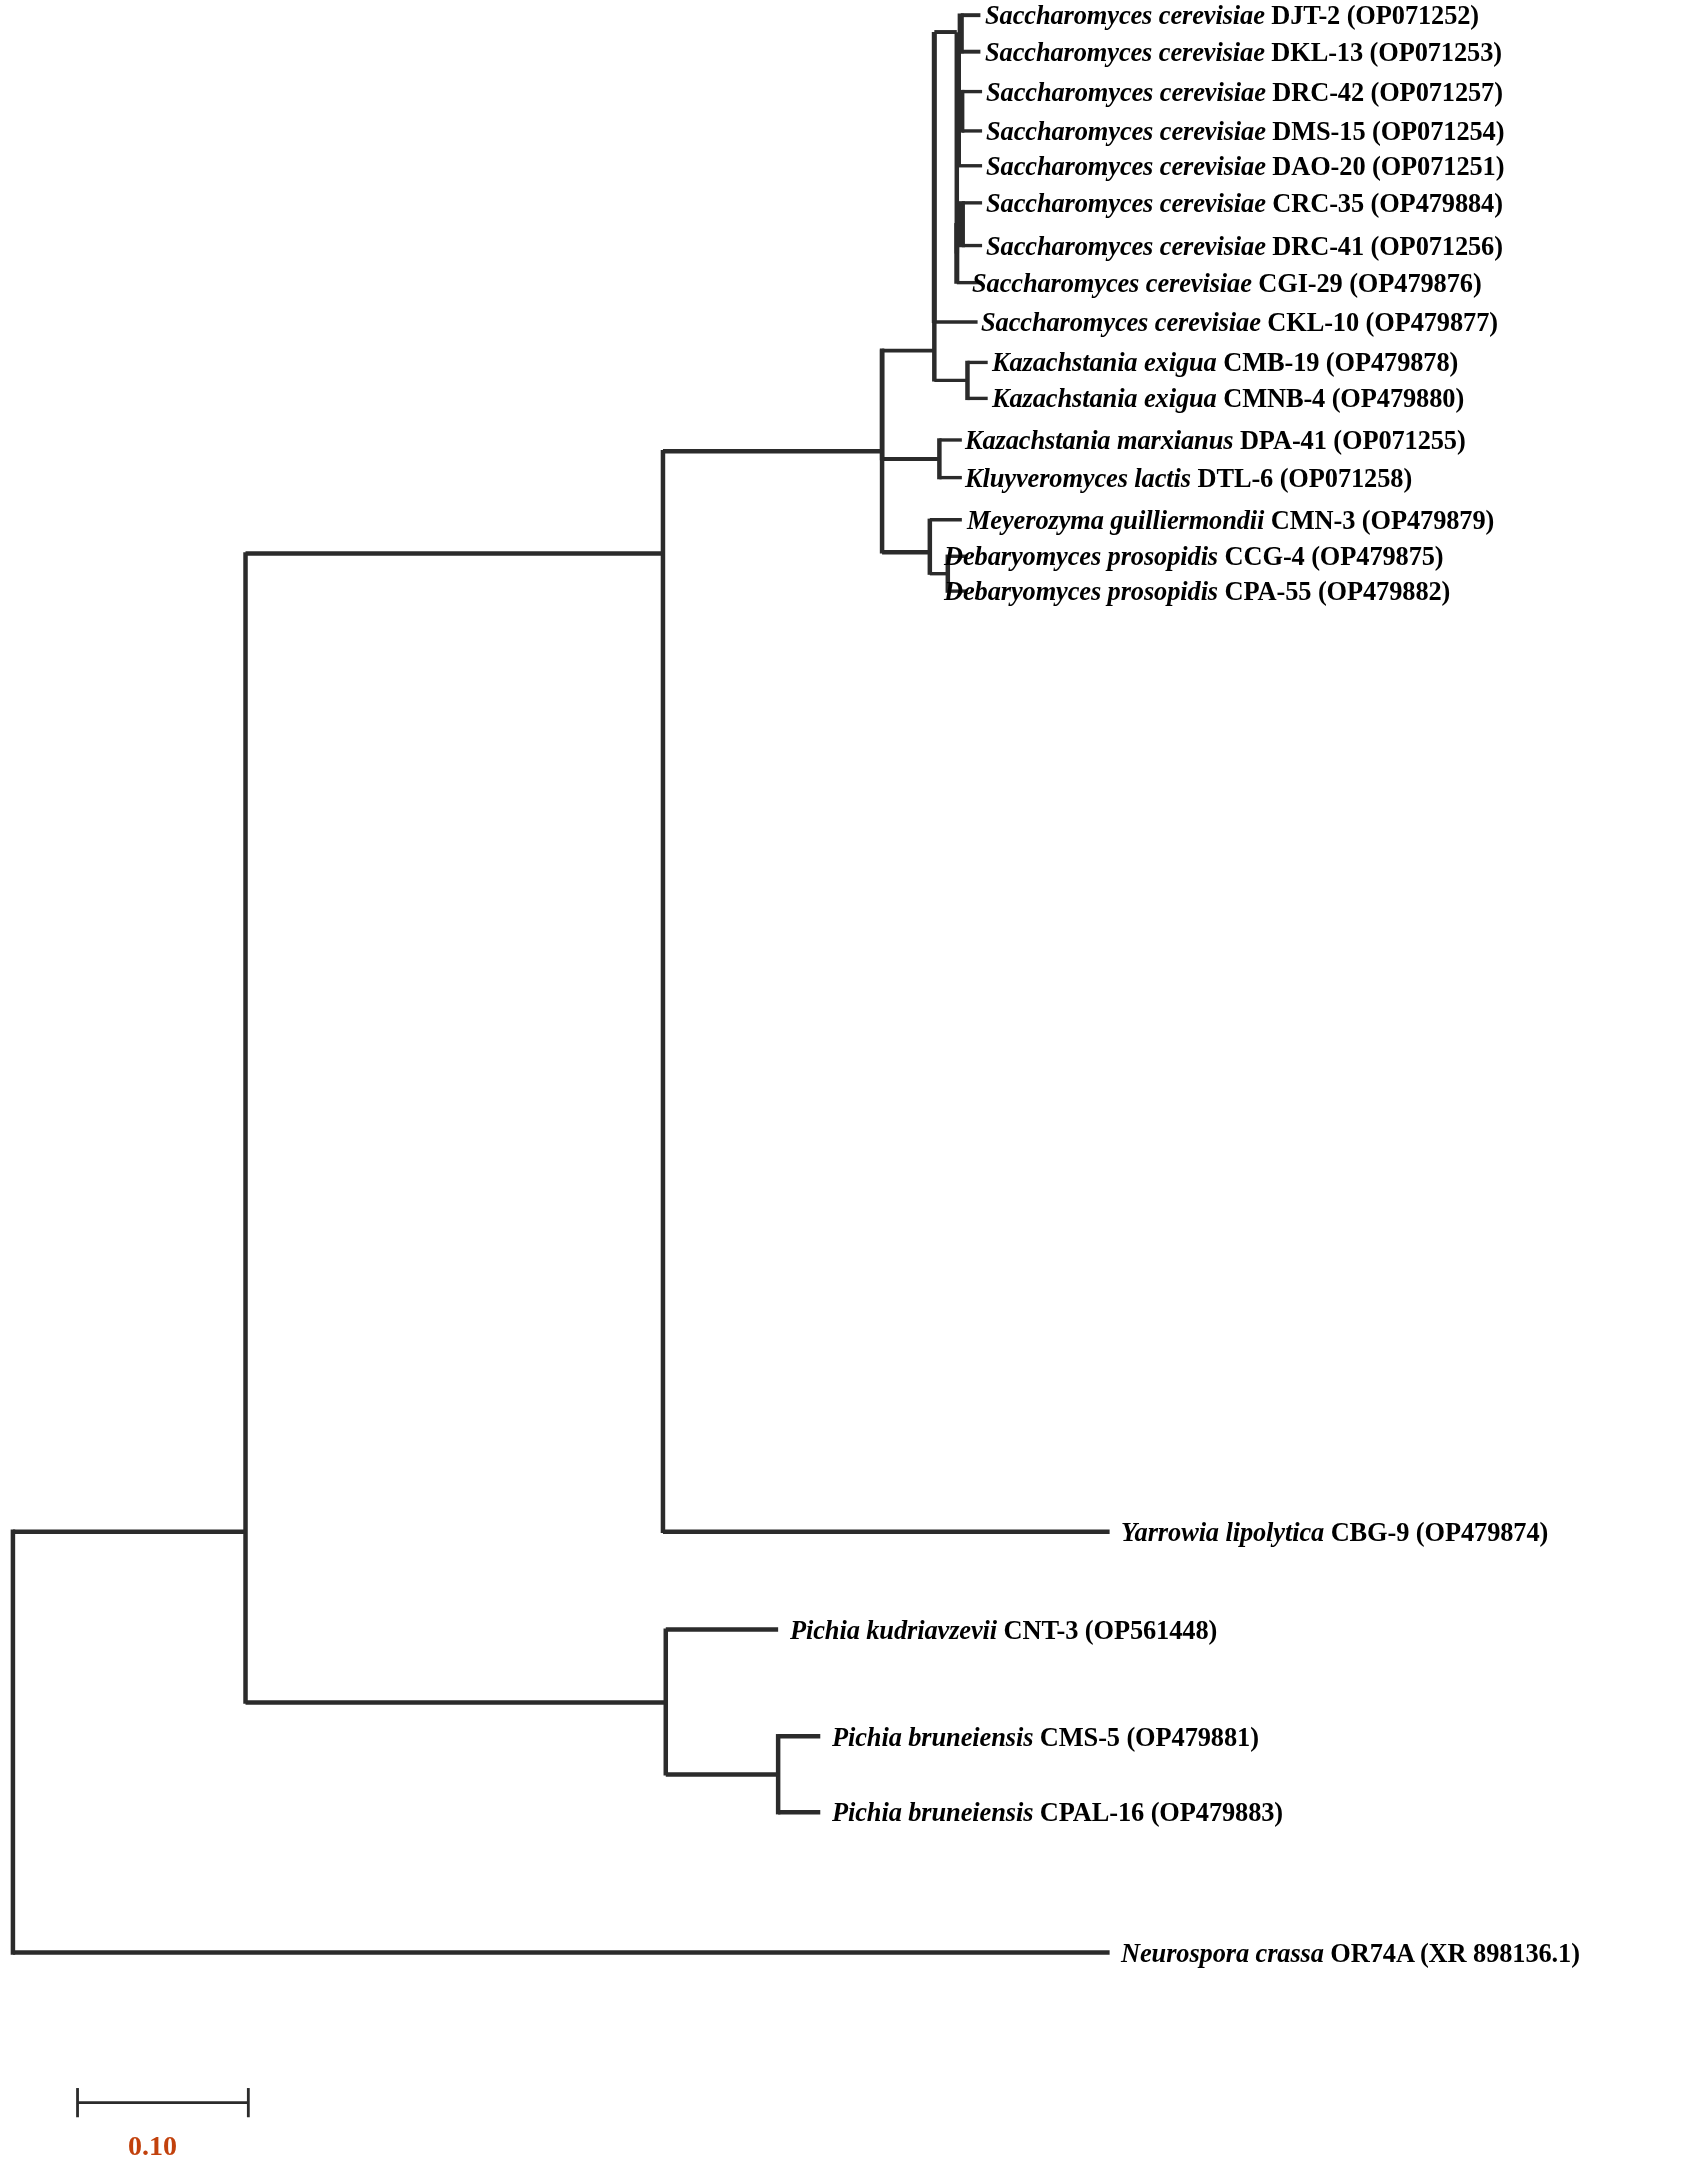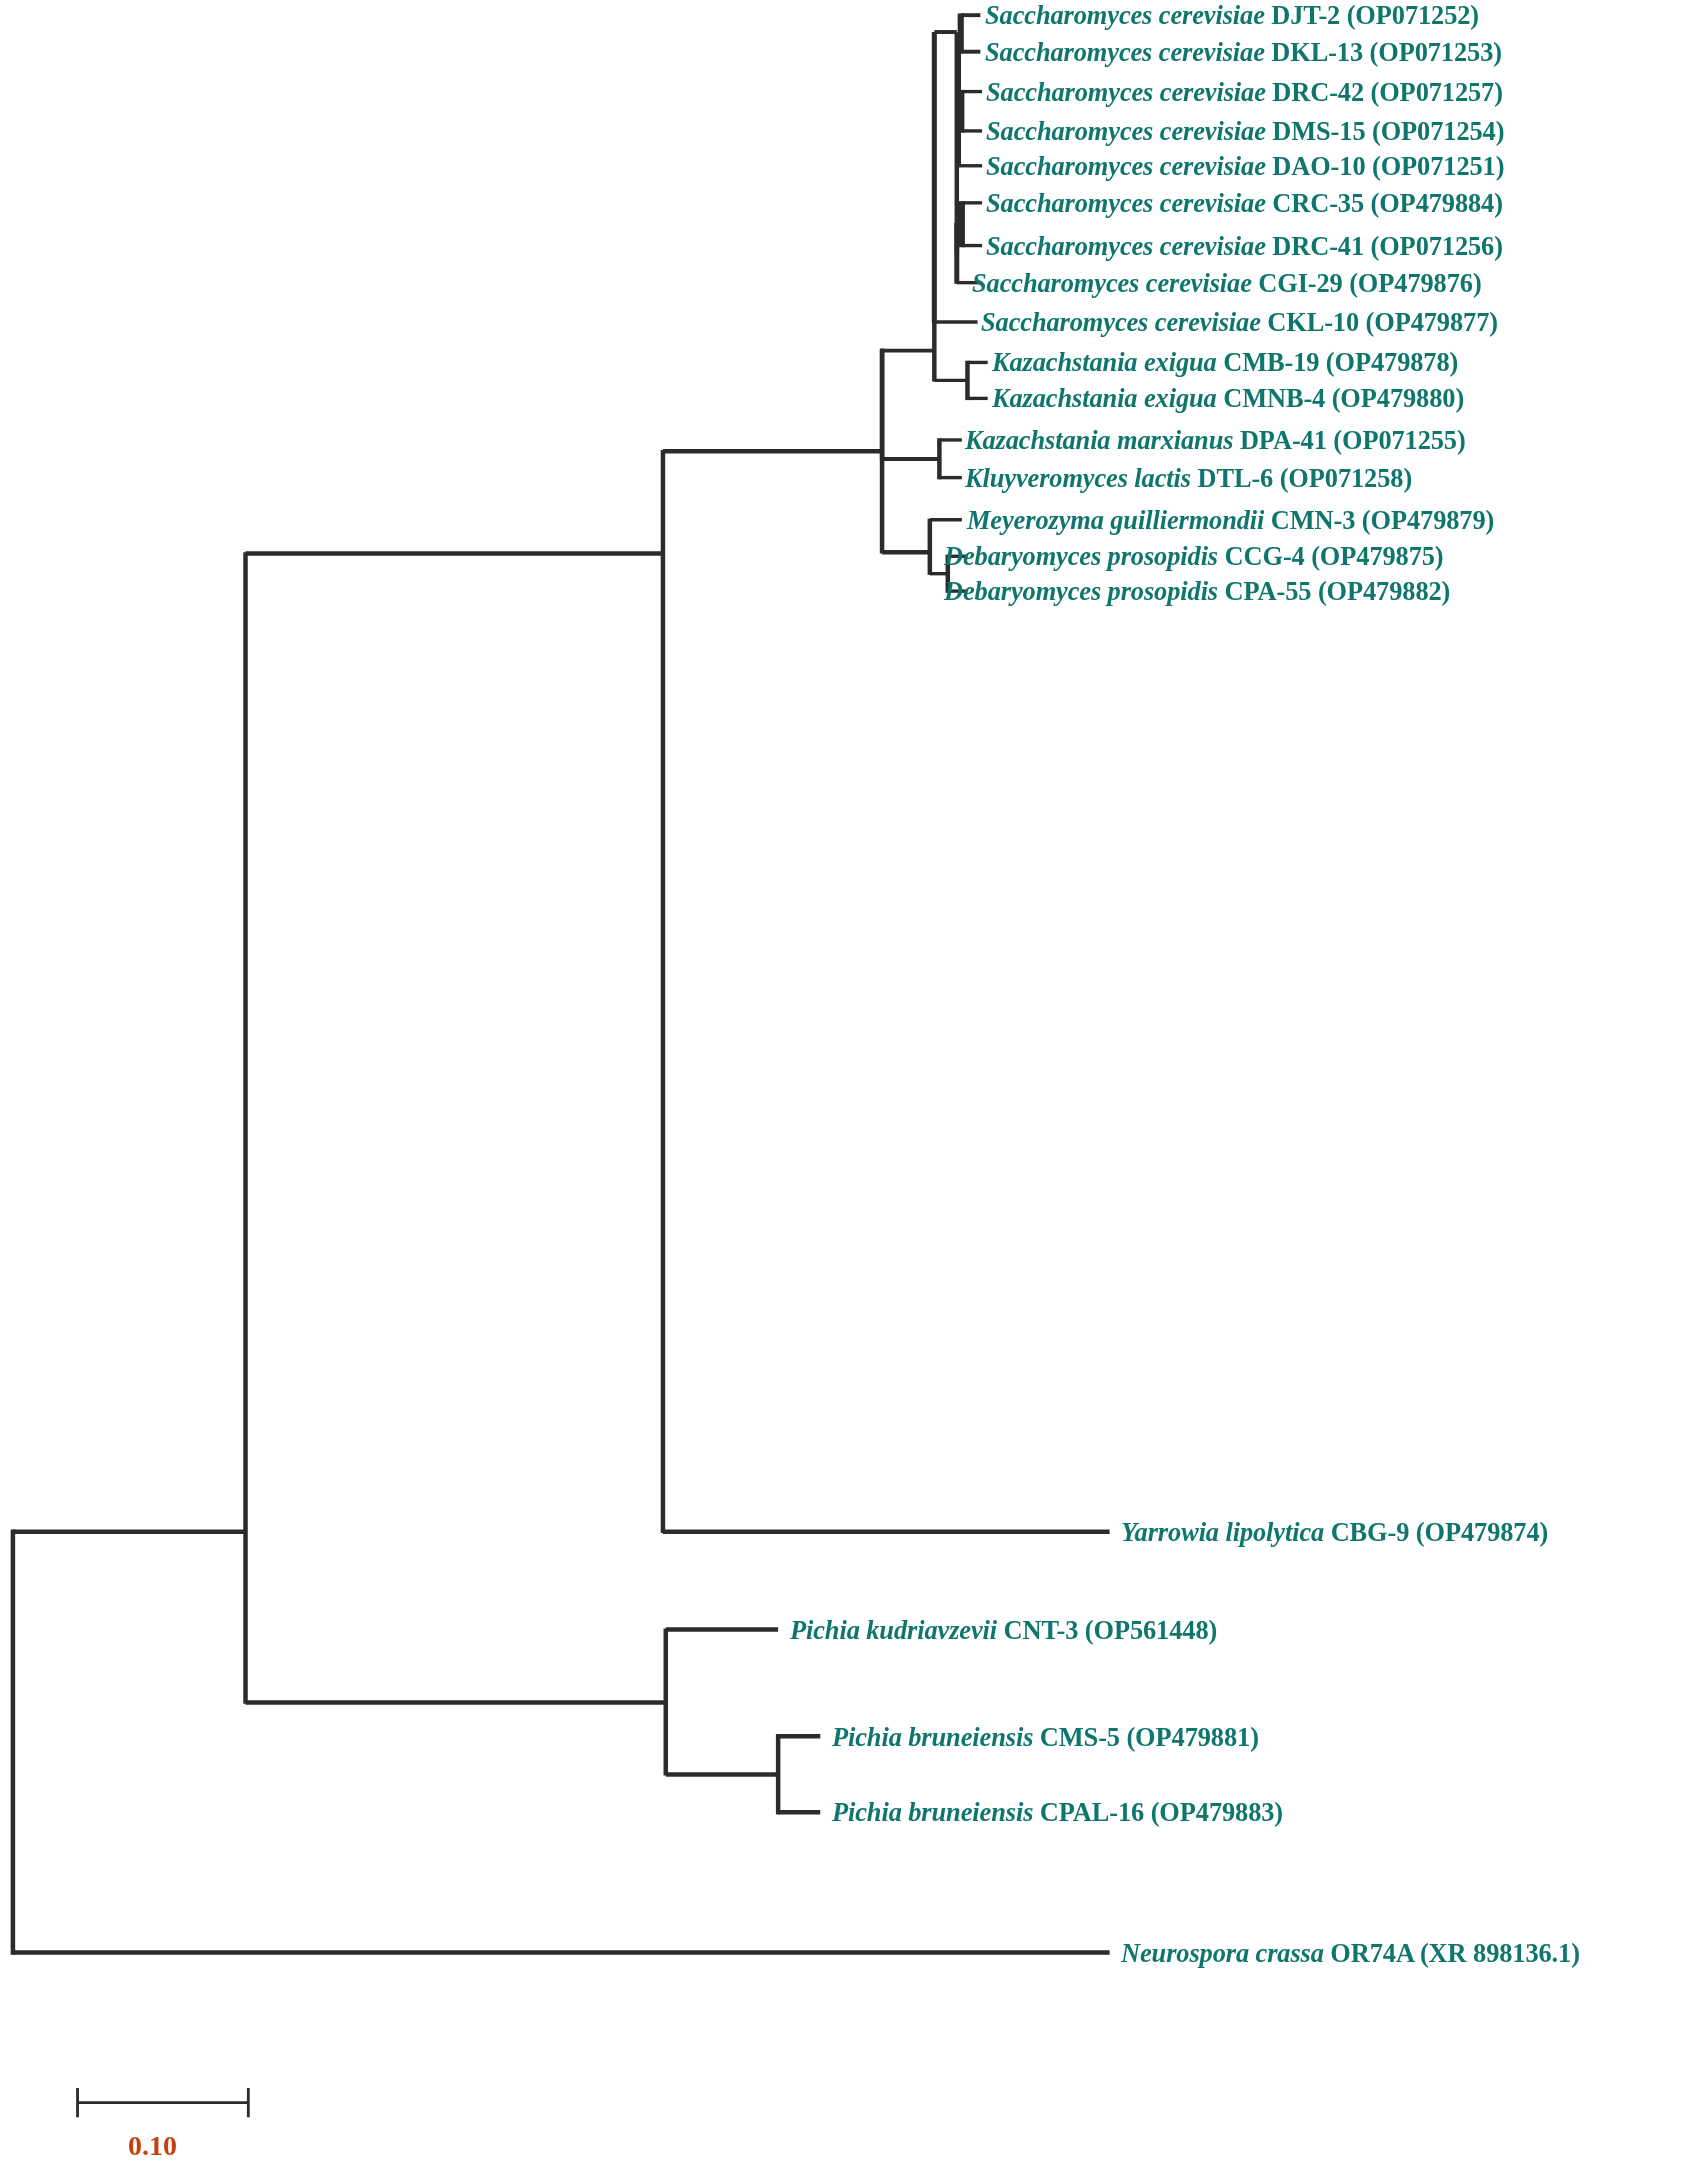--- a/index.html
+++ b/index.html
@@ -11,21 +11,21 @@
   #tree-figure{position:absolute;left:0;top:0;width:1681px;height:2183px;}
   svg#tree-svg{position:absolute;left:0;top:0;width:1681px;height:2183px;display:block;}
   .branch{stroke:#2b2b2b;fill:none;stroke-linecap:butt;}
   .scale-line{stroke:#2b2b2b;stroke-width:5;fill:none;stroke-linecap:butt;}
   .taxon-label{
     position:absolute;
     white-space:nowrap;
     font-family:"Liberation Serif","DejaVu Serif",serif;
     font-size:26.4px;
     font-weight:700;
-    color:#0f766e;
+    color:#000000;
     letter-spacing:-0.1px;
     line-height:1;
     transform:translateY(-50%);
   }
   .taxon-label .sp{font-style:italic;}
   .taxon-label .strain{font-style:normal;}
   .scale-label{
     position:absolute;
     font-family:"Liberation Serif","DejaVu Serif",serif;
     font-size:28px;
@@ -150,21 +150,21 @@
       <line class="scale-line" x1="137" y1="3742" x2="443" y2="3742"></line>
       <line class="scale-line" x1="138" y1="3716" x2="138" y2="3768"></line>
       <line class="scale-line" x1="442" y1="3716" x2="442" y2="3768"></line>
     </g>
   </svg>
 
   <div class="taxon-label" style="left:985px;top:15px;"><span class="sp">Saccharomyces cerevisiae </span><span class="strain">DJT-2 (OP071252)</span></div>
   <div class="taxon-label" style="left:985px;top:52px;"><span class="sp">Saccharomyces cerevisiae </span><span class="strain">DKL-13 (OP071253)</span></div>
   <div class="taxon-label" style="left:986px;top:92px;"><span class="sp">Saccharomyces cerevisiae </span><span class="strain">DRC-42 (OP071257)</span></div>
   <div class="taxon-label" style="left:986px;top:131px;"><span class="sp">Saccharomyces cerevisiae </span><span class="strain">DMS-15 (OP071254)</span></div>
-  <div class="taxon-label" style="left:986px;top:166px;"><span class="sp">Saccharomyces cerevisiae </span><span class="strain">DAO-10 (OP071251)</span></div>
+  <div class="taxon-label" style="left:986px;top:166px;"><span class="sp">Saccharomyces cerevisiae </span><span class="strain">DAO-20 (OP071251)</span></div>
   <div class="taxon-label" style="left:986px;top:203px;"><span class="sp">Saccharomyces cerevisiae </span><span class="strain">CRC-35 (OP479884)</span></div>
   <div class="taxon-label" style="left:986px;top:246px;"><span class="sp">Saccharomyces cerevisiae </span><span class="strain">DRC-41 (OP071256)</span></div>
   <div class="taxon-label" style="left:972px;top:283px;"><span class="sp">Saccharomyces cerevisiae </span><span class="strain">CGI-29 (OP479876)</span></div>
   <div class="taxon-label" style="left:981px;top:322px;"><span class="sp">Saccharomyces cerevisiae </span><span class="strain">CKL-10 (OP479877)</span></div>
   <div class="taxon-label" style="left:992px;top:362px;"><span class="sp">Kazachstania exigua </span><span class="strain">CMB-19 (OP479878)</span></div>
   <div class="taxon-label" style="left:992px;top:398px;"><span class="sp">Kazachstania exigua </span><span class="strain">CMNB-4 (OP479880)</span></div>
   <div class="taxon-label" style="left:965px;top:440px;"><span class="sp">Kazachstania marxianus </span><span class="strain">DPA-41 (OP071255)</span></div>
   <div class="taxon-label" style="left:965px;top:478px;"><span class="sp">Kluyveromyces lactis </span><span class="strain">DTL-6 (OP071258)</span></div>
   <div class="taxon-label" style="left:967px;top:520px;"><span class="sp">Meyerozyma guilliermondii </span><span class="strain">CMN-3 (OP479879)</span></div>
   <div class="taxon-label" style="left:944px;top:556px;"><span class="sp">Debaryomyces prosopidis </span><span class="strain">CCG-4 (OP479875)</span></div>

